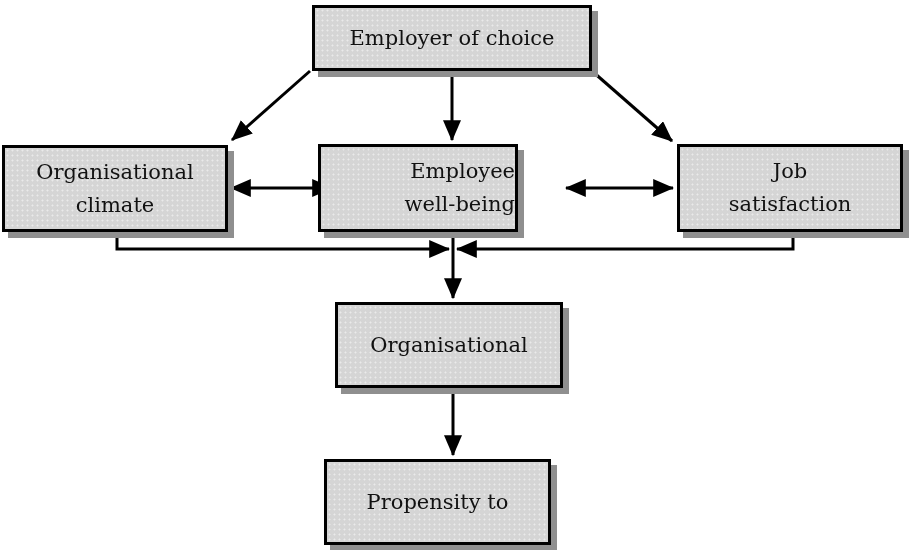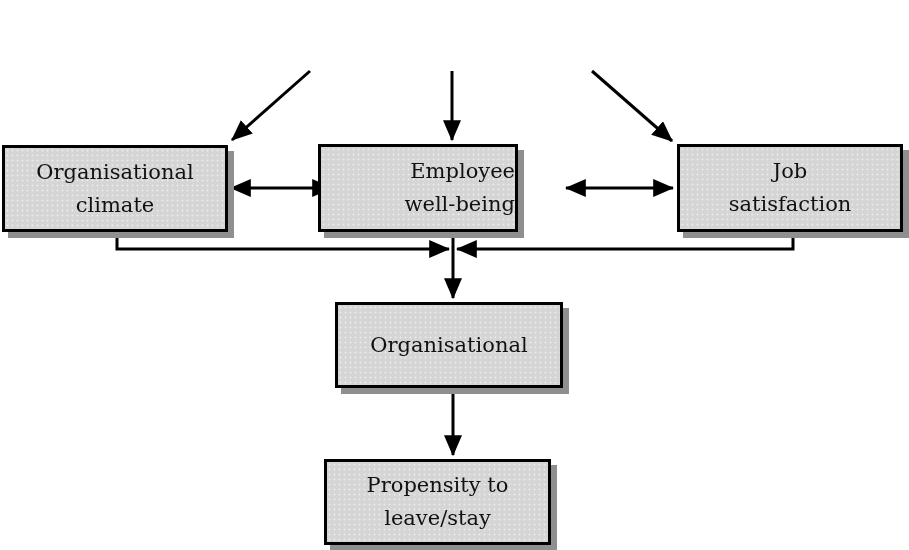--- a/index.html
+++ b/index.html
@@ -74,20 +74,23 @@
 
     <polyline points="117,233 117,249 449,249" fill="none" stroke="#000" stroke-width="3" marker-end="url(#arrow)"></polyline>
 
     <polyline points="793,233 793,249 457,249" fill="none" stroke="#000" stroke-width="3" marker-end="url(#arrow)"></polyline>
 
     <line x1="453" y1="232" x2="453" y2="298" stroke="#000" stroke-width="3" marker-end="url(#arrow)"></line>
 
     <line x1="453" y1="388" x2="453" y2="455" stroke="#000" stroke-width="3" marker-end="url(#arrow)"></line>
   </svg>
 
+  <div class="node" id="n-employer">
+    <div class="label-line">Employer of choice</div>
+  </div>
 
   <div class="node" id="n-climate">
     <div class="label-line">Organisational</div>
     <div class="label-line">climate</div>
   </div>
 
   <div class="node" id="n-wellbeing">
     <div class="label-line">Employee</div>
     <div class="label-line">well-being</div>
   </div>
@@ -96,16 +99,15 @@
     <div class="label-line">Job</div>
     <div class="label-line">satisfaction</div>
   </div>
 
   <div class="node" id="n-commitment">
     <div class="label-line">Organisational</div>
   </div>
 
   <div class="node" id="n-propensity">
     <div class="label-line">Propensity to</div>
-    <div class="label-line">leave/stay</div>
   </div>
 
 </div>
 
 </body></html>

